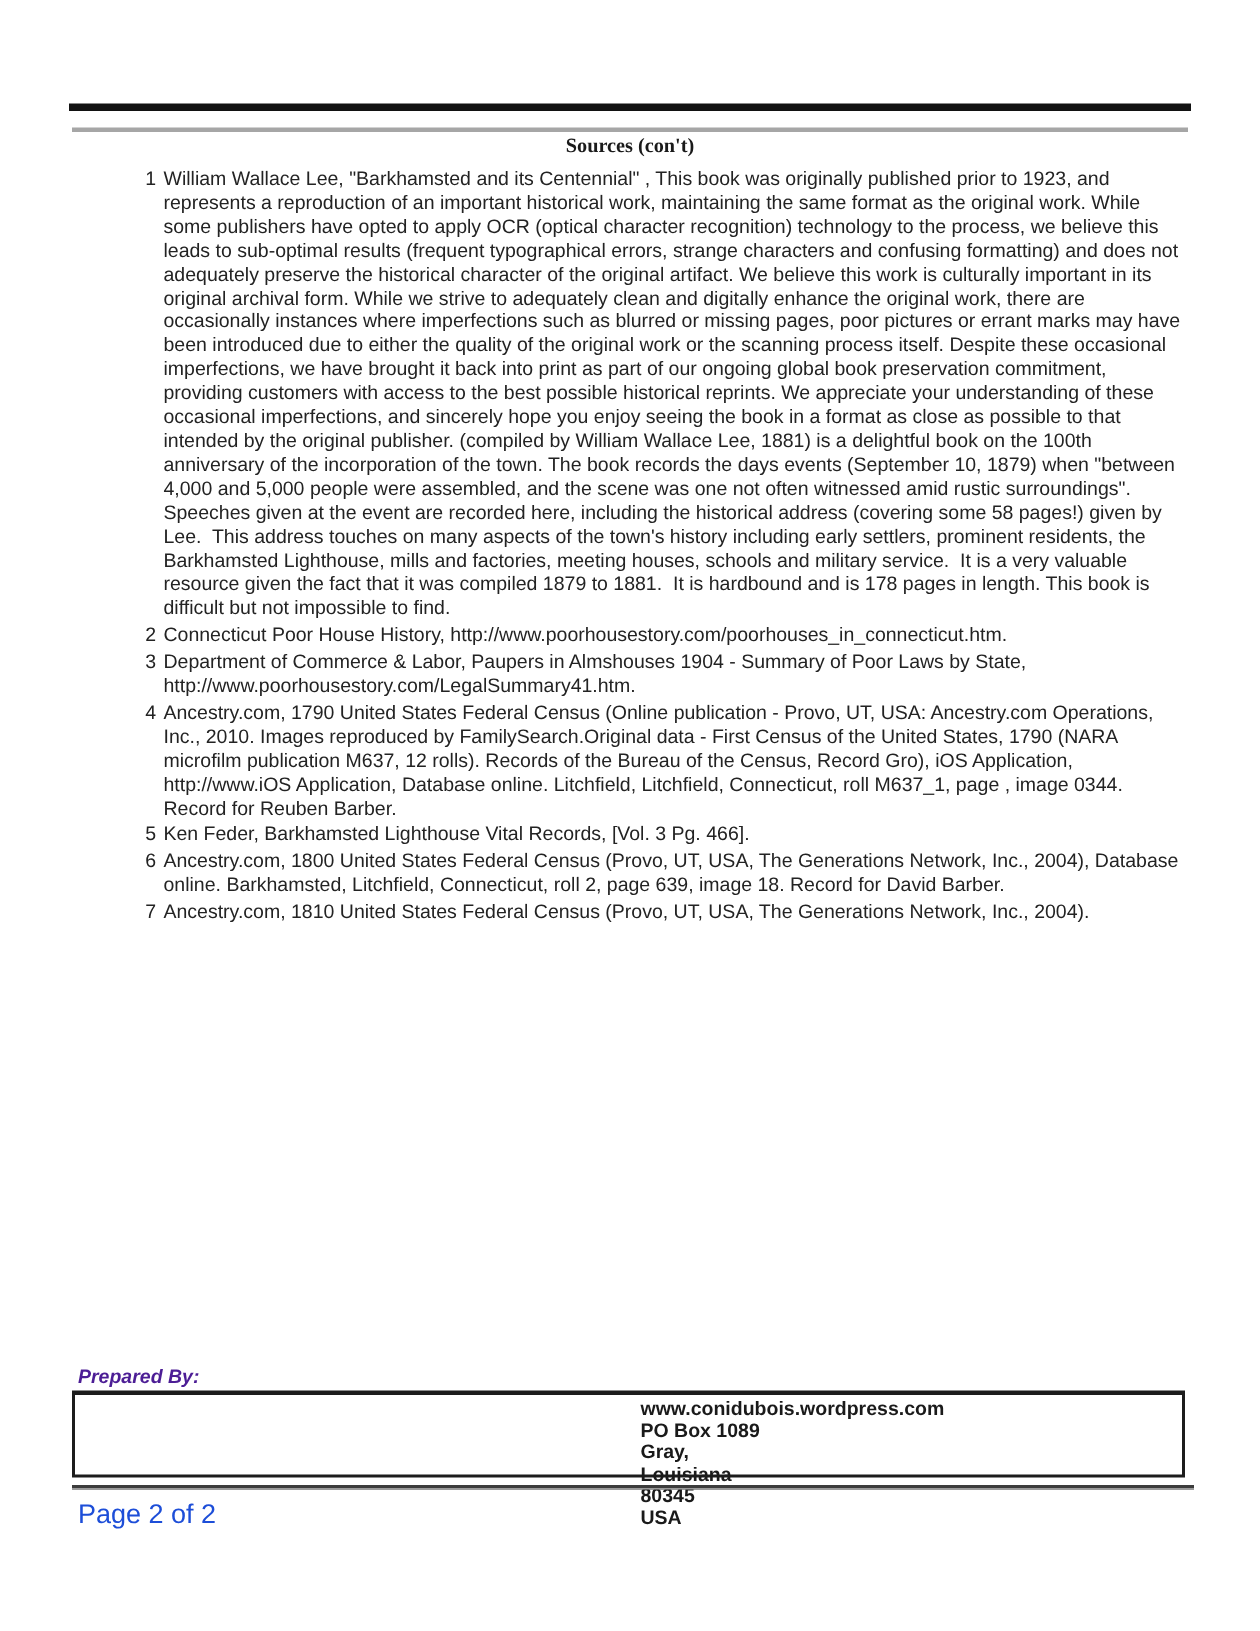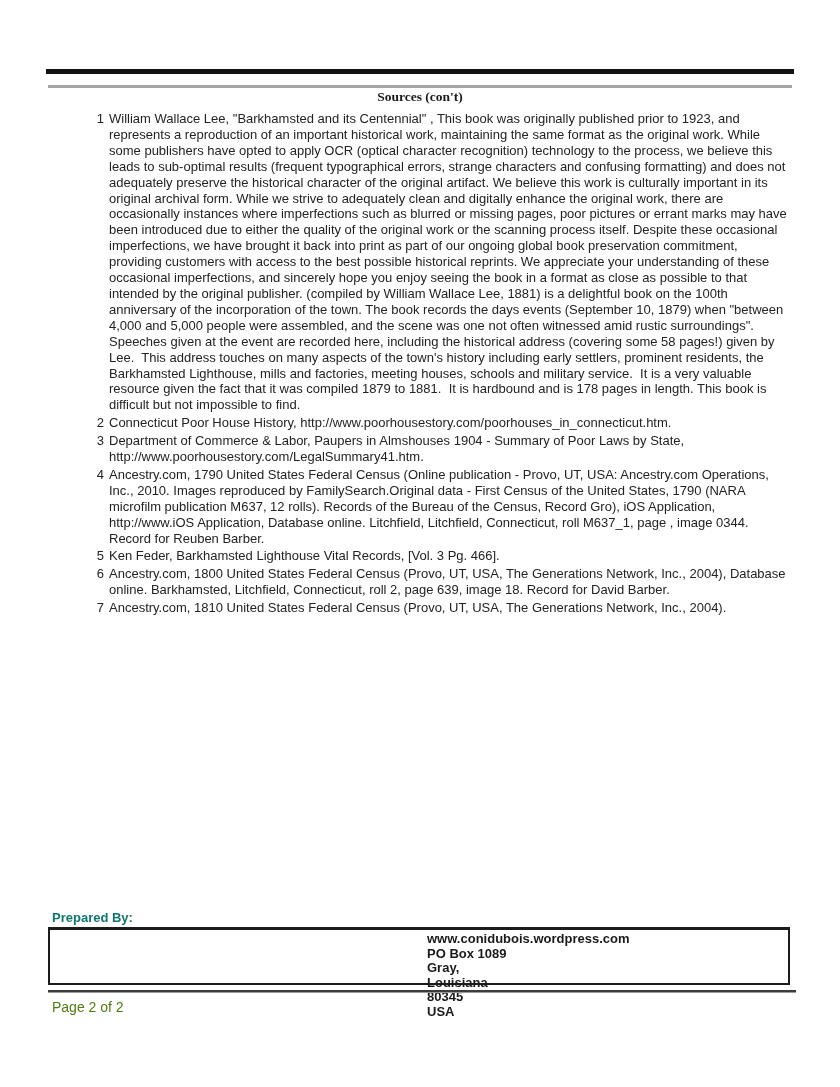--- a/index.html
+++ b/index.html
@@ -60,21 +60,22 @@
   }
   .src + .src { margin-top: 2px; }
   .src .num { text-align: right; }
   .src .txt { white-space: pre-wrap; }
   
   .pb-label {
     position: absolute;
     left: 52px; top: 910px;
     font-size: 13px;
     font-weight: bold;
-    color: #0f766e;
+    color: #4c1d95;
+    font-style: italic;
   }
   .pb-table {
     position: absolute;
     left: 48px; top: 927px;
     width: 742px; height: 58px;
     box-sizing: border-box;
     border: 2px solid #1c1c1c;
     border-top-width: 3px;
     font-size: 13px;
     font-weight: bold;
@@ -101,22 +102,22 @@
   .footer-rule {
     position: absolute;
     left: 48px; top: 990px;
     width: 748px; height: 2px;
     background: #3c3c3c;
     border-bottom: 1px solid #9a9a9a;
   }
   .page-number {
     position: absolute;
     left: 52px; top: 999px;
-    font-size: 14px;
-    color: #4d7c0f;
+    font-size: 18px;
+    color: #1d4ed8;
   }
 </style>
 </head>
 <body>
 
 <div class="page">
 
   <div class="rule-thick"></div>
   <div class="rule-thin"></div>
 

